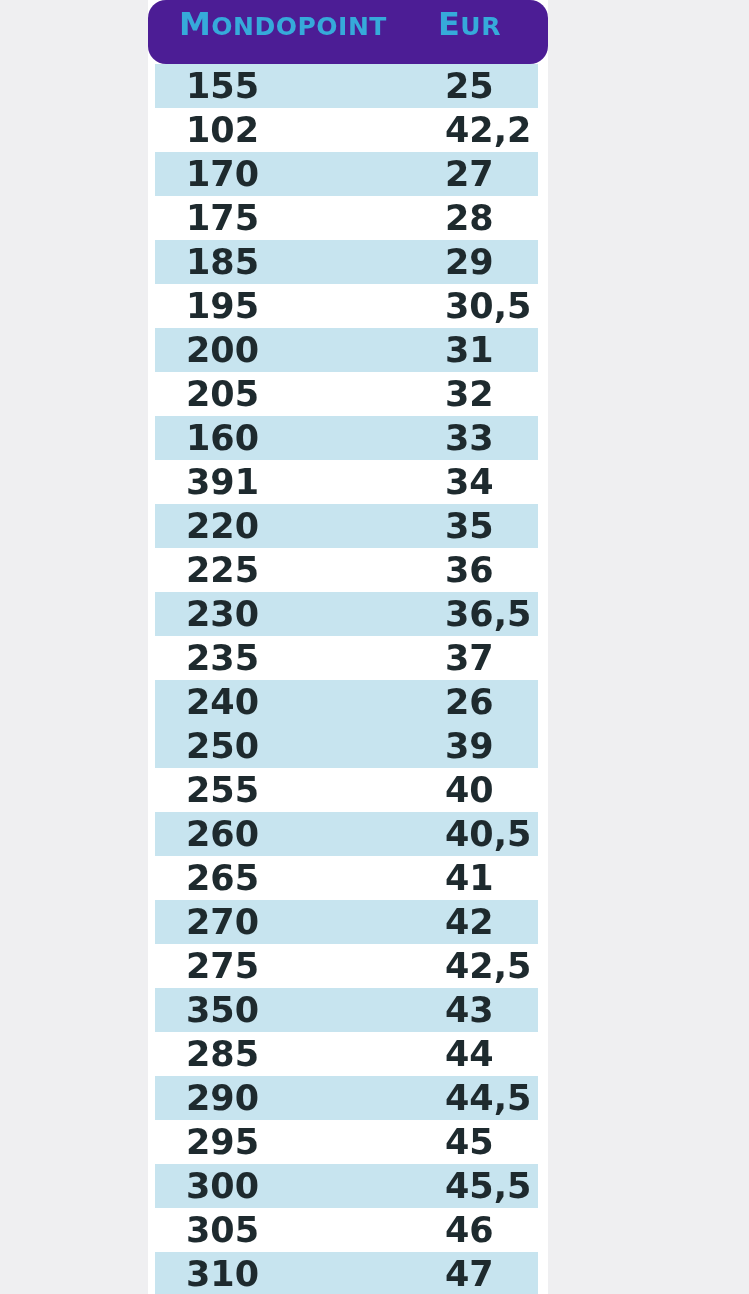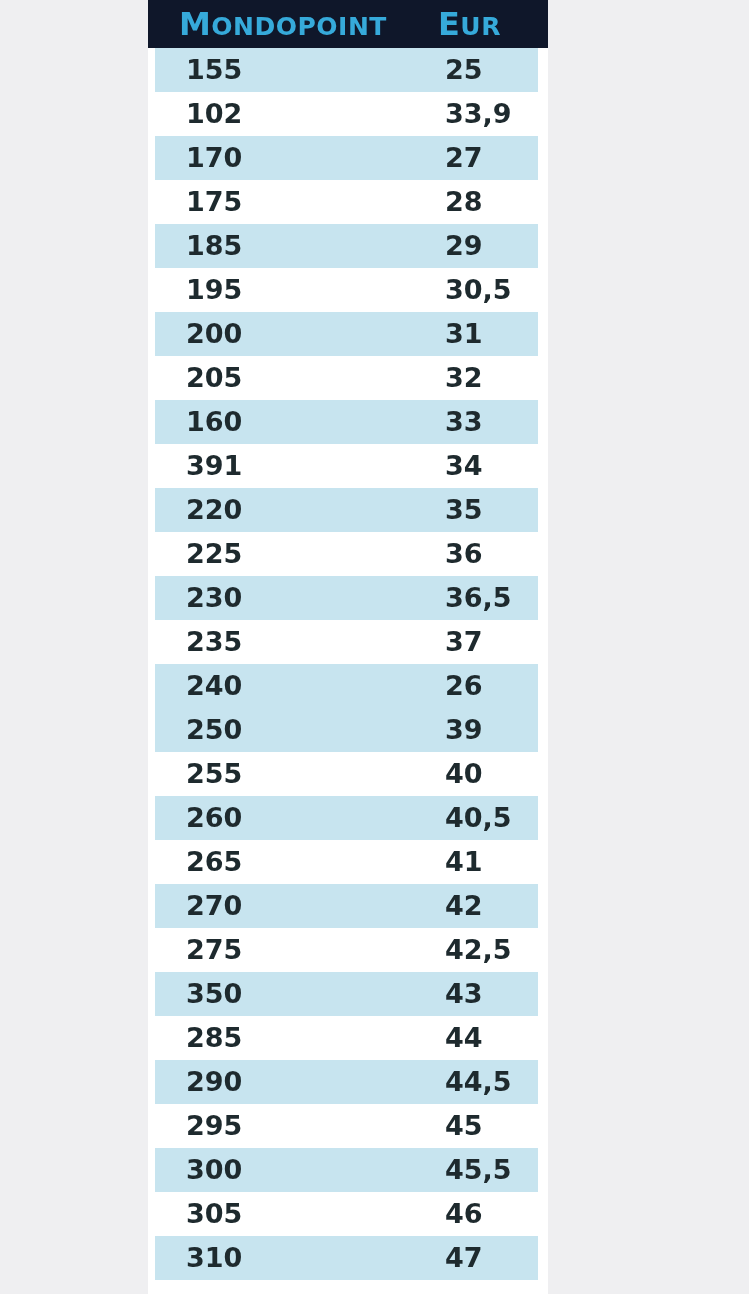--- a/index.html
+++ b/index.html
@@ -38,23 +38,24 @@
 
   .table {
     position: absolute;
     left: 0;
     top: 0;
     width: 400px;
   }
 
   
   .thead {
-    height: 48px;
+    height: 64px;
     position: relative;
-    background: #0f172a;
+    background: #4c1d95;
+    border-radius: 18px;
   }
   .th {
     position: absolute;
     top: 8px;
     color: #36aada;
     font-family: "DejaVu Sans", sans-serif;
     font-weight: bold;
     letter-spacing: 0.5px;
     line-height: 1;
     white-space: nowrap;
@@ -91,21 +92,21 @@
     background: #c7e4ef;
   }
   .cell {
     position: absolute;
     top: 0;
     height: 44px;
     line-height: 44px;
     color: #1e2a2e;
     font-family: "DejaVu Sans", sans-serif;
     font-weight: bold;
-    font-size: 27px;
+    font-size: 35px;
     white-space: nowrap;
   }
   .cell-mondo {
     left: 38px;
   }
   .cell-eur {
     left: 297px;
   }
 </style>
 </head>
@@ -123,21 +124,21 @@
       </div>
 
       <div class="tbody">
           <div class="row alt">
             <div class="stripe"></div>
             <div class="cell cell-mondo">155</div>
             <div class="cell cell-eur">25</div>
           </div>
           <div class="row">
             <div class="cell cell-mondo">102</div>
-            <div class="cell cell-eur">33,9</div>
+            <div class="cell cell-eur">42,2</div>
           </div>
           <div class="row alt">
             <div class="stripe"></div>
             <div class="cell cell-mondo">170</div>
             <div class="cell cell-eur">27</div>
           </div>
           <div class="row">
             <div class="cell cell-mondo">175</div>
             <div class="cell cell-eur">28</div>
           </div>

